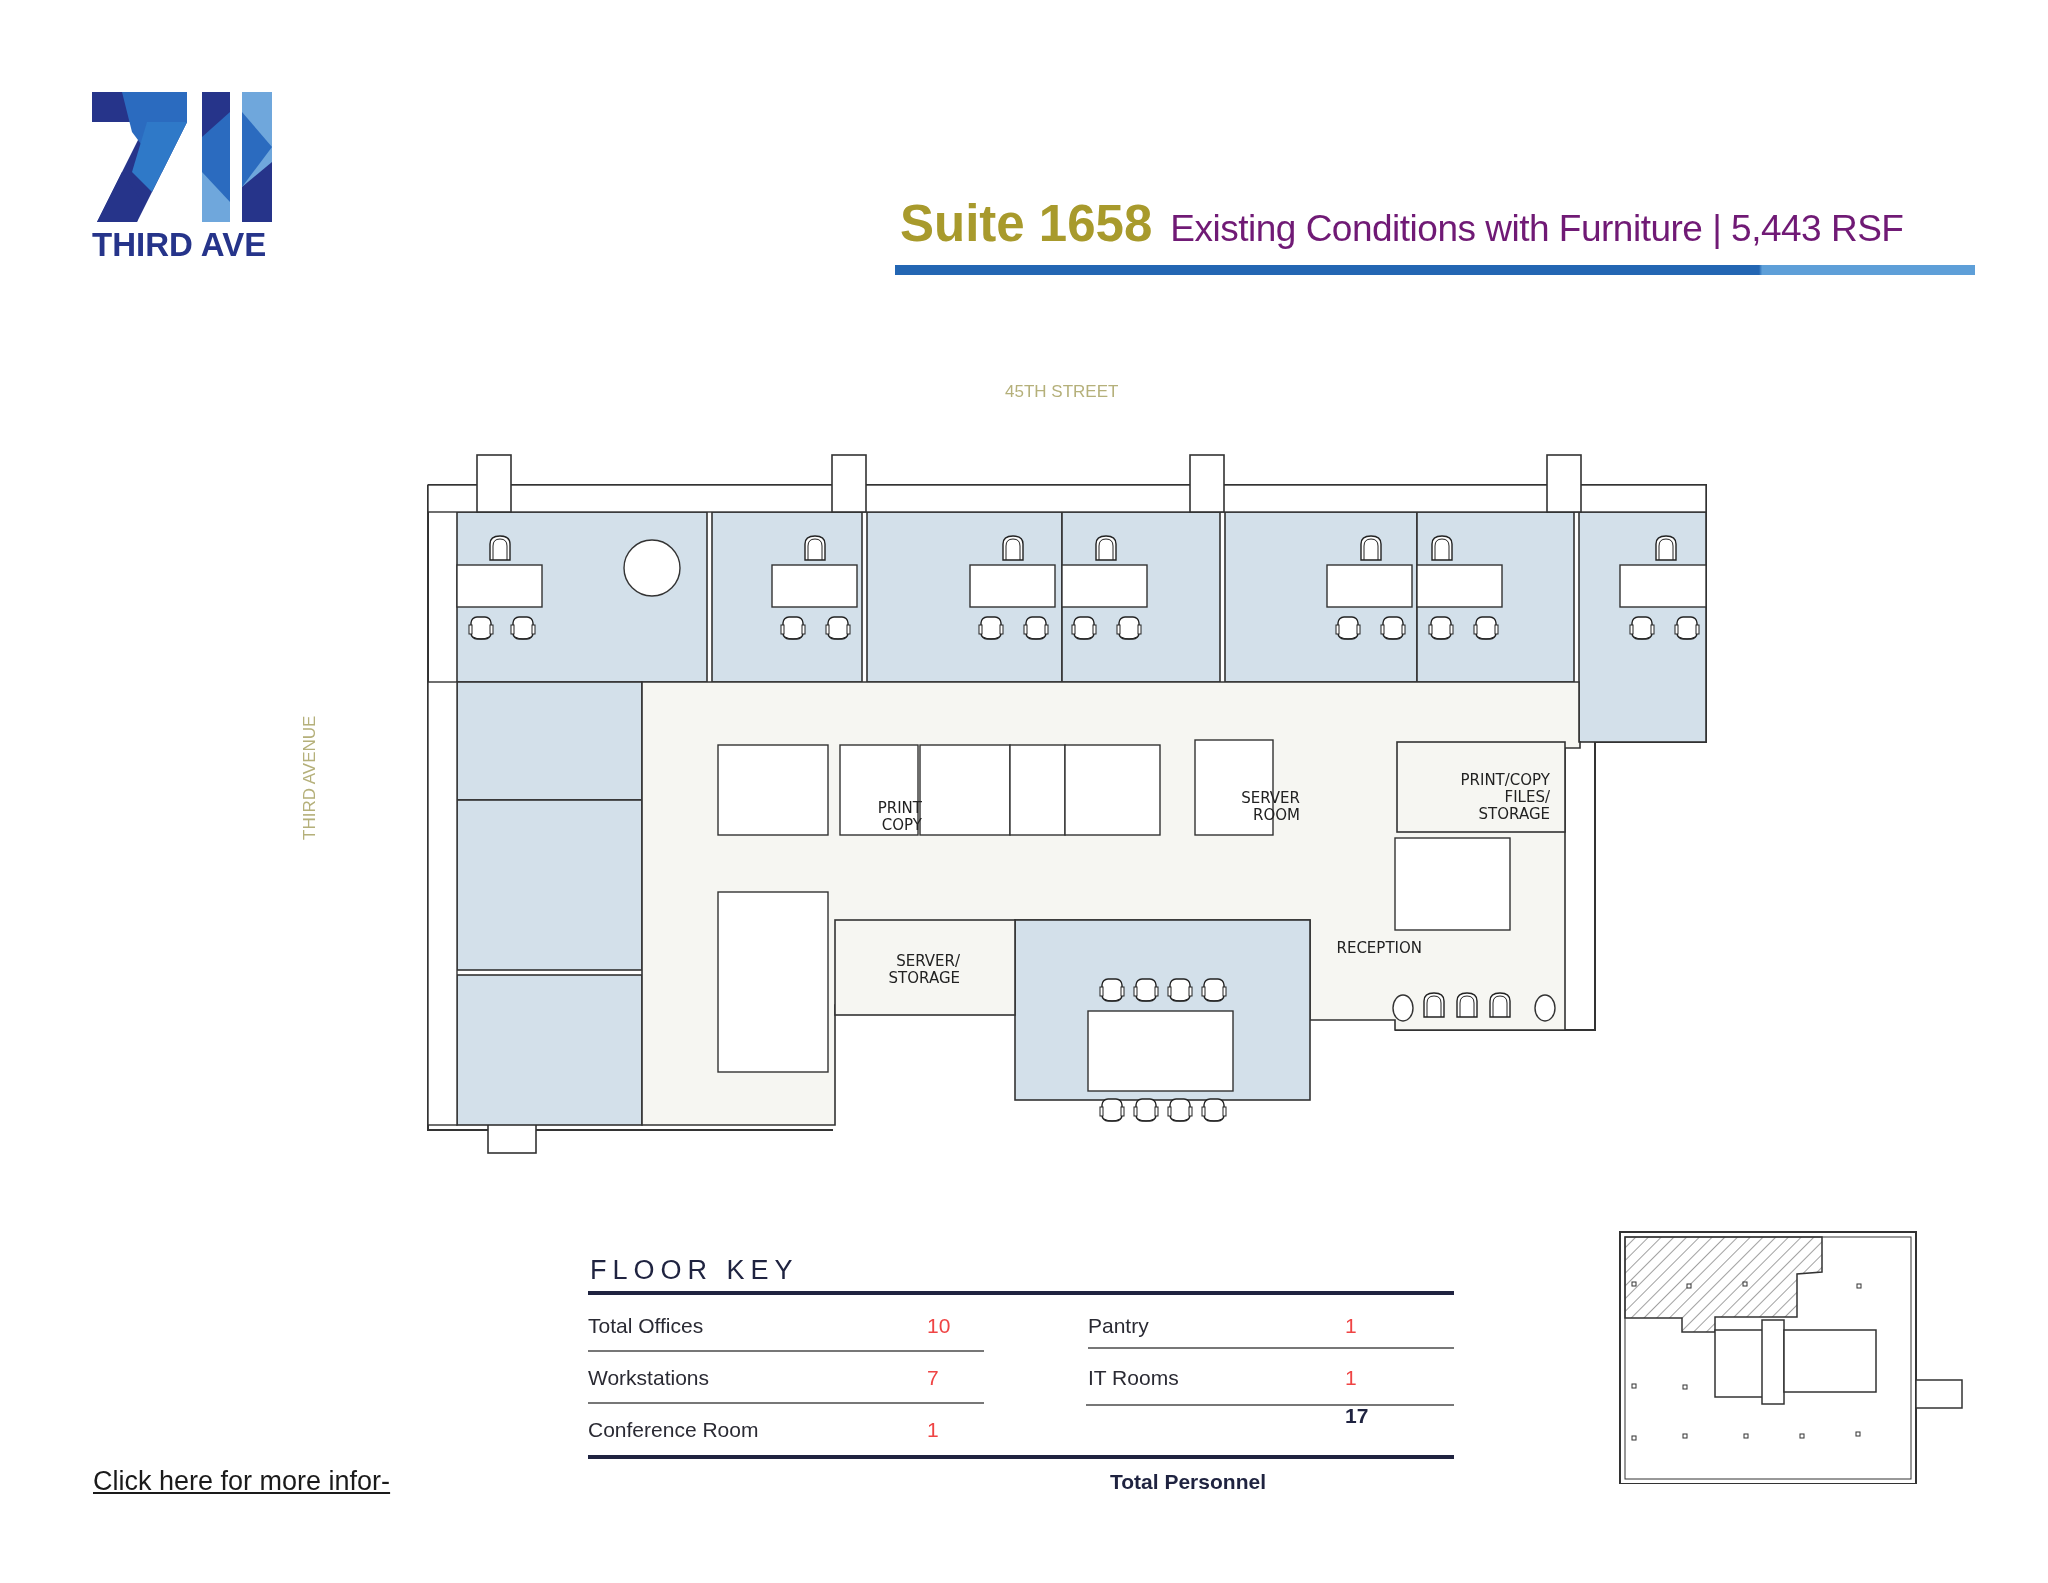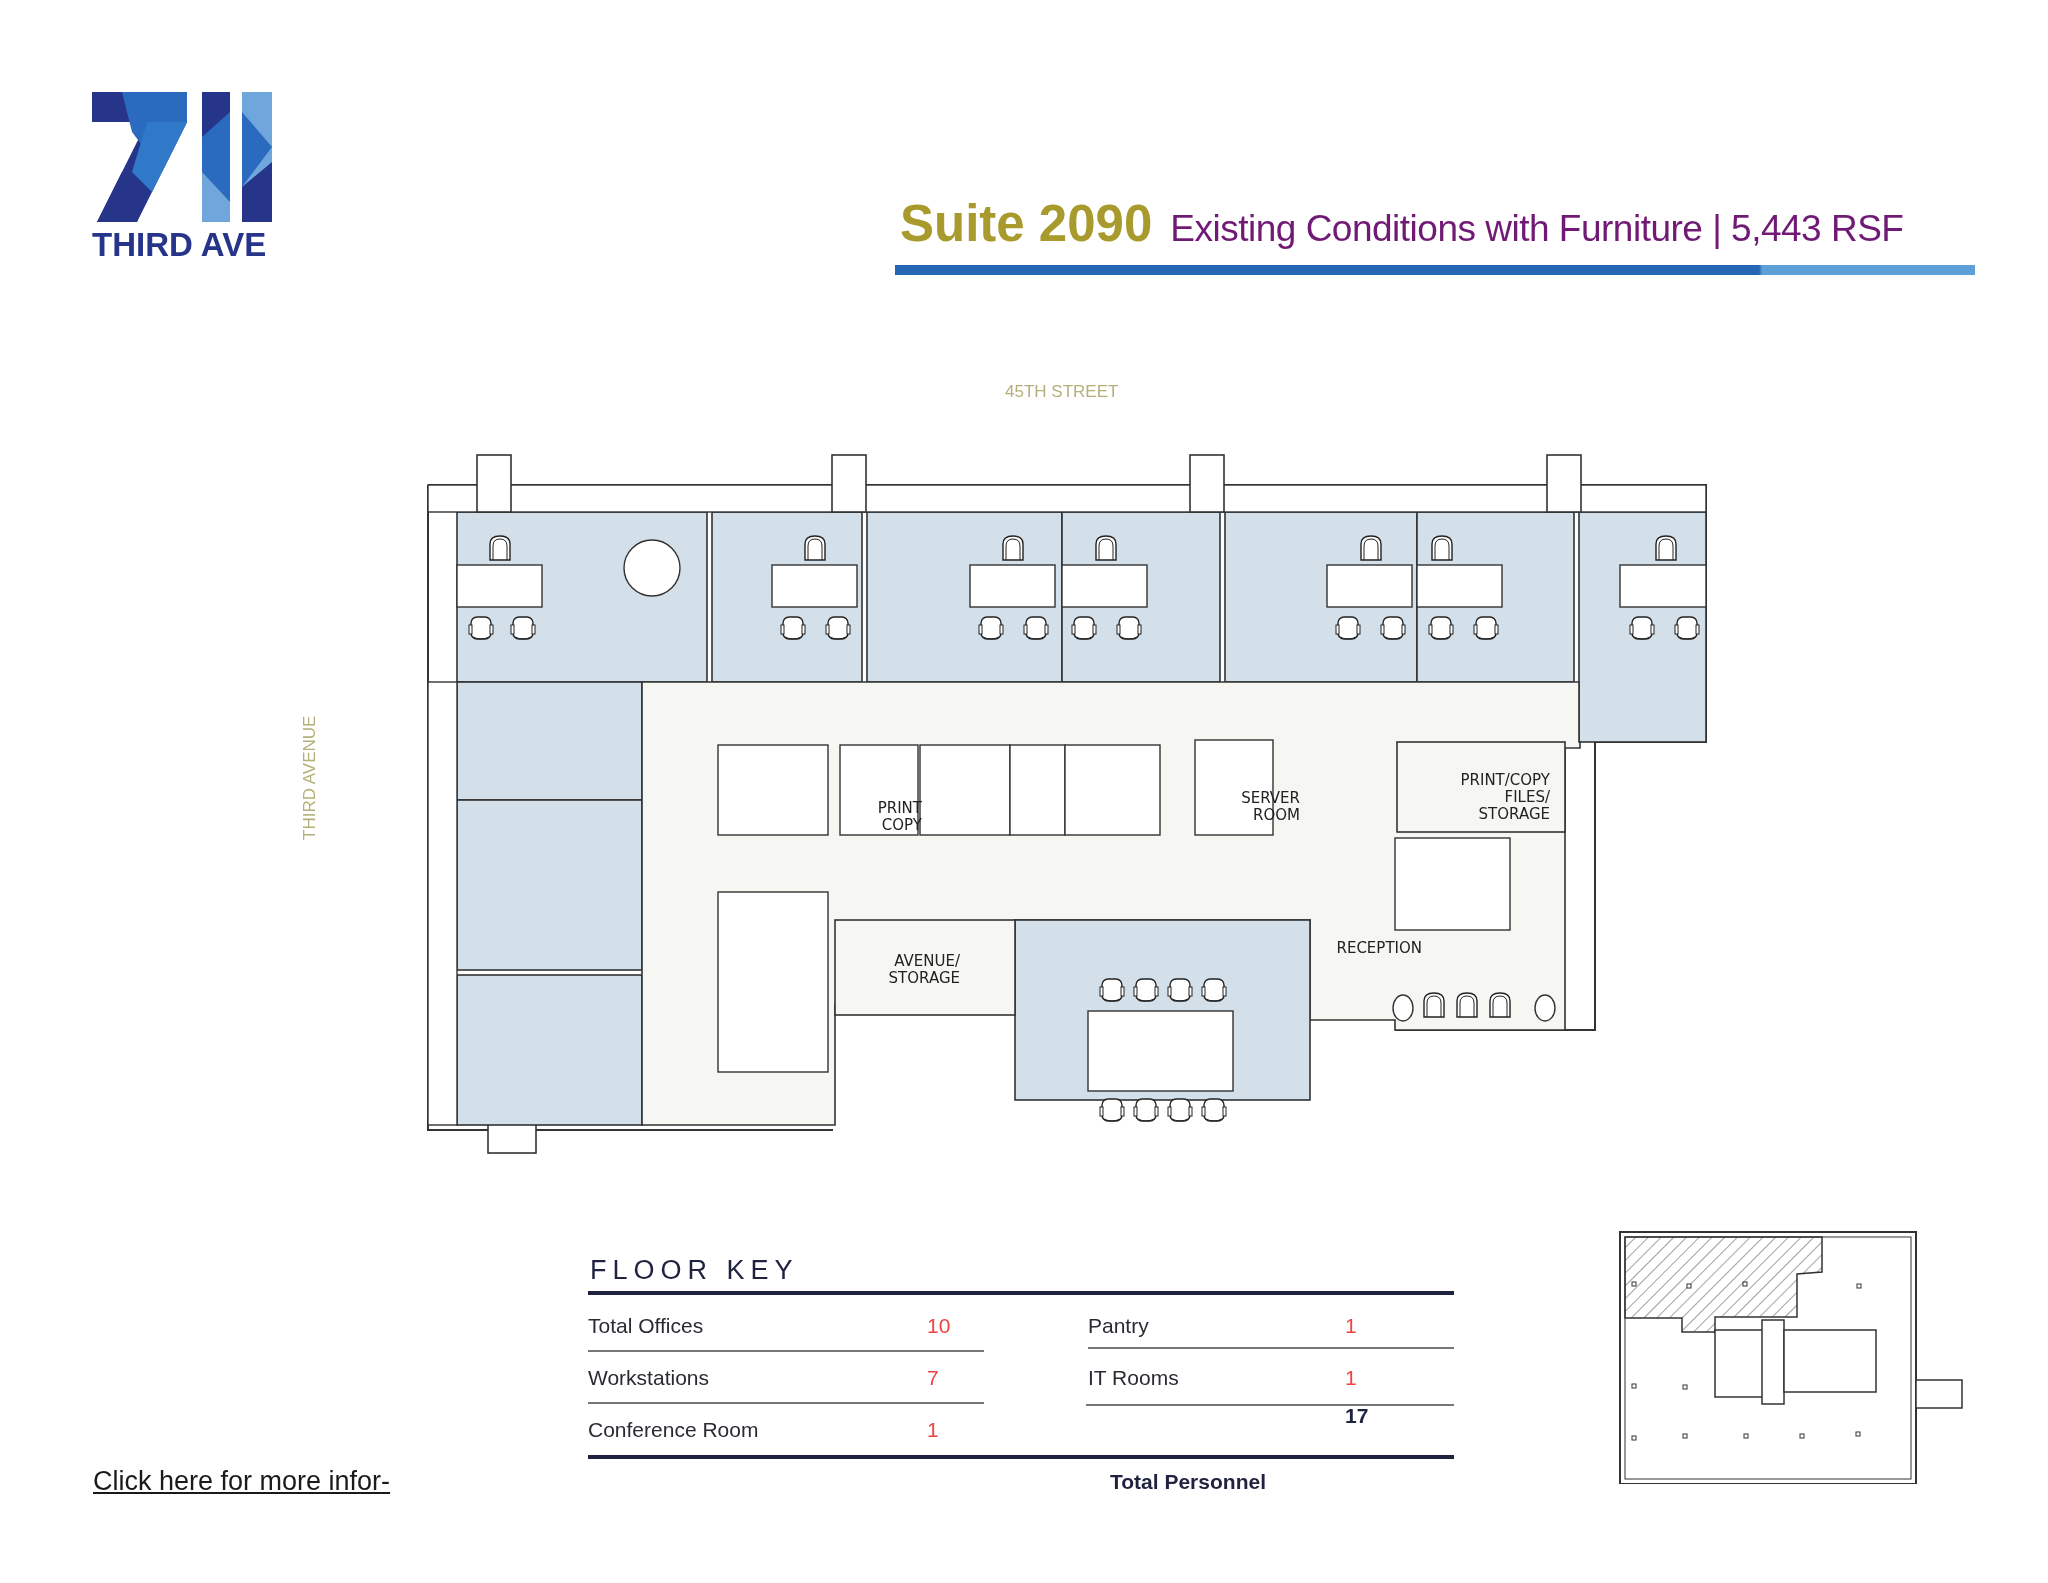--- a/index.html
+++ b/index.html
@@ -48,21 +48,21 @@
   <polygon points="110,0 138,0 138,20 110,45" fill="#26348a"></polygon>
   <polygon points="110,80 138,110 138,130 110,130" fill="#6fa7dc"></polygon>
 
   <rect x="150" y="0" width="30" height="130" fill="#6fa7dc"></rect>
   <polygon points="150,20 180,55 150,95" fill="#2b6bbf"></polygon>
   <polygon points="150,95 180,70 180,130 150,130" fill="#26348a"></polygon>
 </svg>
 <div id="logo-text" class="abs">THIRD AVE</div>
 
 <div id="title-wrap" class="abs">
-  <span id="suite">Suite 2090</span><span id="subtitle">Existing Conditions with Furniture | 5,443 RSF</span>
+  <span id="suite">Suite 1658</span><span id="subtitle">Existing Conditions with Furniture | 5,443 RSF</span>
 </div>
 <div id="title-bar" class="abs"></div>
 
 <div id="st45" class="abs street">45TH STREET</div>
 <div id="st3" class="abs street">THIRD AVENUE</div>
 
 <svg id="plan" class="abs" viewBox="420 450 1320 710">
   <defs>
     <g id="chair-front">
       <path d="M-10,12 L-10,-4 Q-10,-12 0,-12 Q10,-12 10,-4 L10,12 Z" fill="#fff" stroke="#222" stroke-width="1.4"></path>
@@ -196,21 +196,21 @@
 <div class="abs plan-label" style="left:1230px;top:790px;width:70px;">
   <div>SERVER</div>
   <div>ROOM</div>
 </div>
 <div class="abs plan-label" style="left:1440px;top:772px;width:110px;">
   <div>PRINT/COPY</div>
   <div>FILES/</div>
   <div>STORAGE</div>
 </div>
 <div class="abs plan-label" style="left:880px;top:953px;width:80px;">
-  <div>AVENUE/</div>
+  <div>SERVER/</div>
   <div>STORAGE</div>
 </div>
 <div class="abs plan-label" style="left:1322px;top:940px;width:100px;">RECEPTION</div>
 
 <div id="fk-title" class="abs">FLOOR KEY</div>
 <div id="fk-rule-top" class="abs"></div>
 
 <div class="fk-row" style="left:588px;top:1314px;">Total Offices</div>
 <div class="fk-val" style="left:927px;top:1314px;">10</div>
 <div class="fk-line" style="left:588px;top:1350px;width:396px;"></div>

